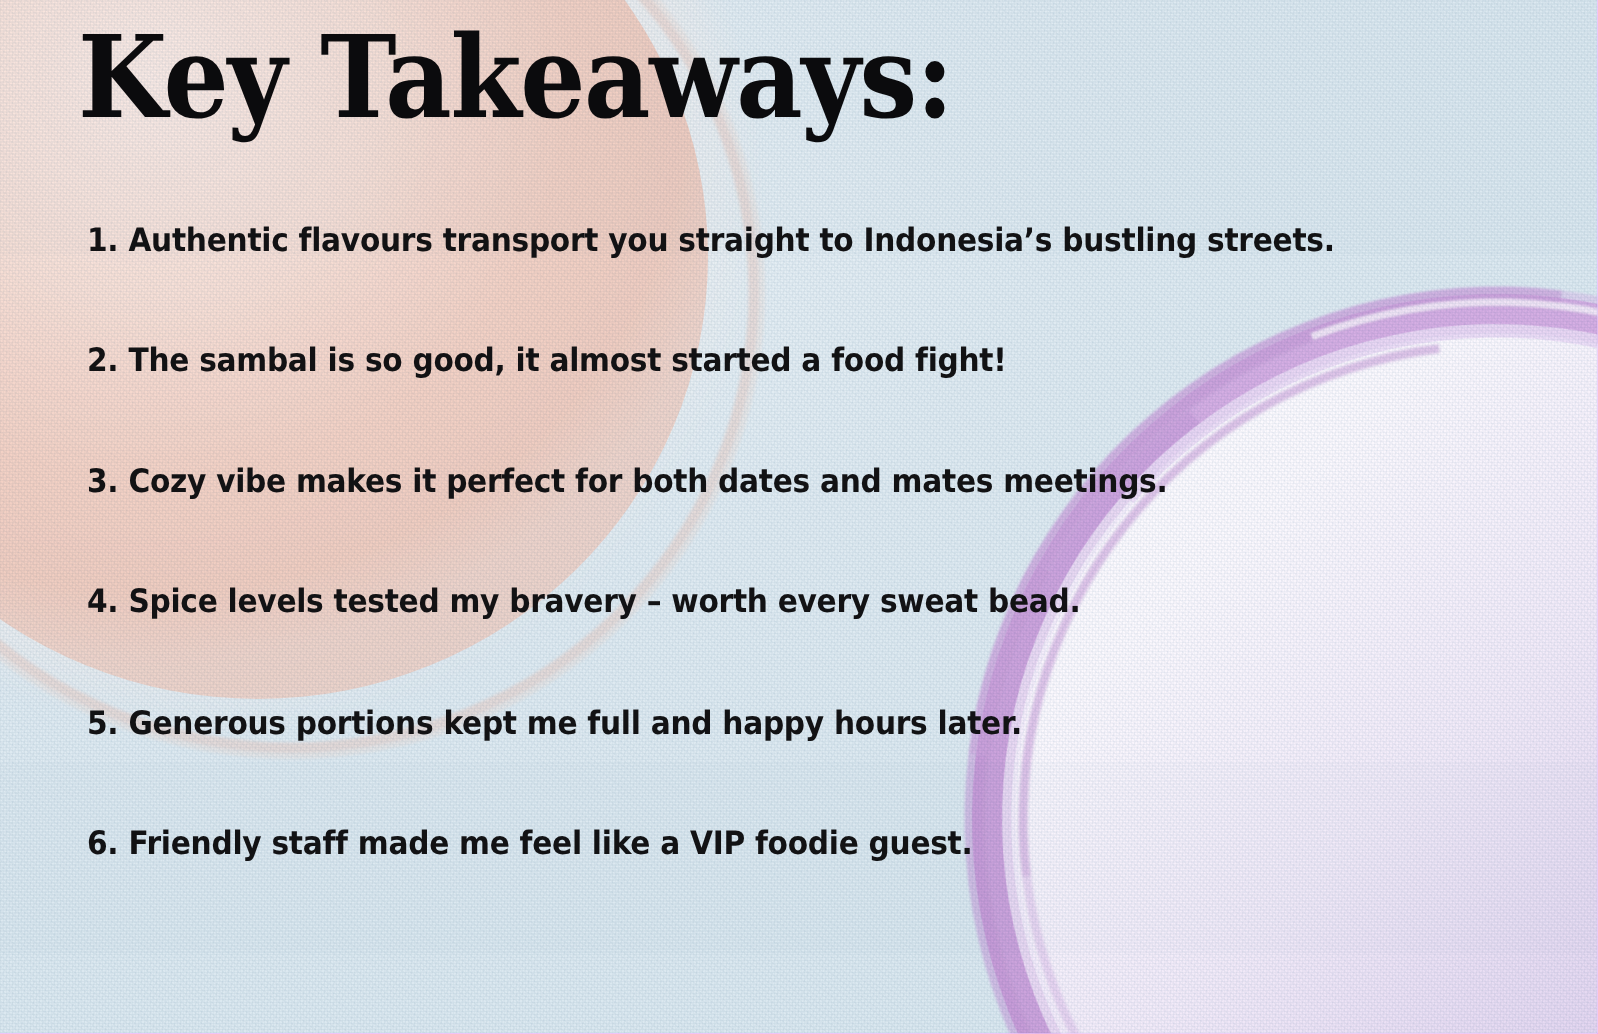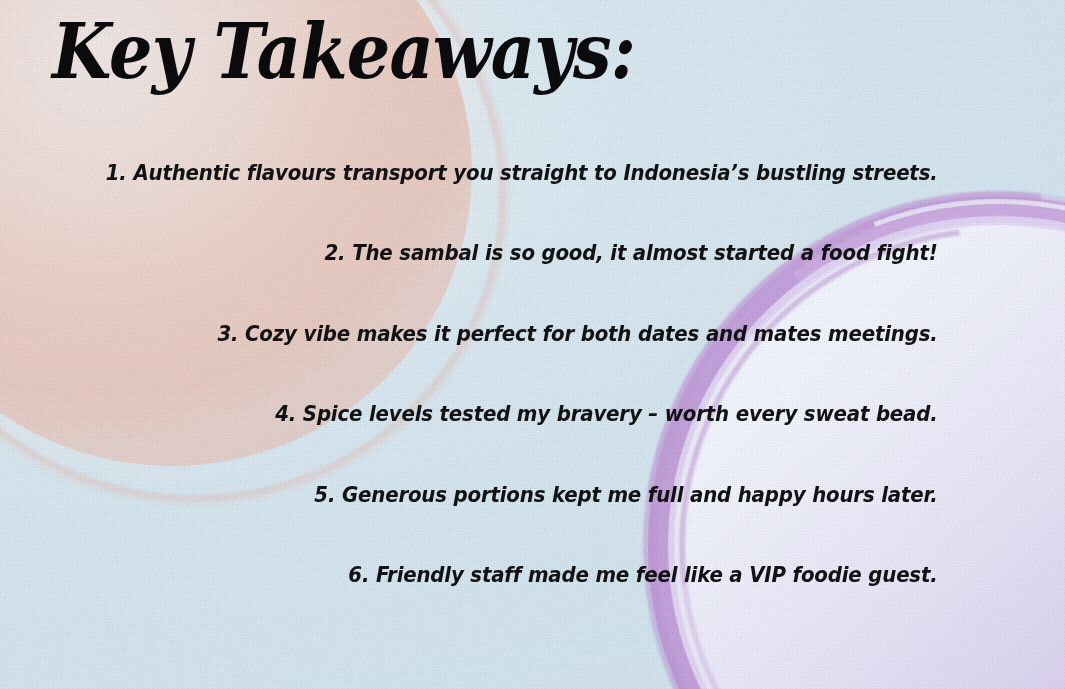--- a/index.html
+++ b/index.html
@@ -7,21 +7,20 @@
     padding: 0;
     background: #ffffff;
   }
   #canvas {
     position: relative;
     width: 1065px;
     height: 689px;
     overflow: hidden;
     background: #d946ef;
     font-family: "Liberation Sans", sans-serif;
-    font-style: italic;
   }
 
   
   .bg-base {
     position: absolute;
     inset: 0;
     background:
       radial-gradient(120% 100% at 12% 18%, #eef4f7 0%, #dfeaf1 45%, #d9e7ef 100%);
   }
 
@@ -179,24 +178,23 @@
     color: #0b0b0d;
     transform: scaleX(.9);
     transform-origin: left top;
     white-space: nowrap;
   }
   .takeaway-list {
     position: absolute;
     left: 58px;
     top: 150px;
     right: 40px;
-    margin: 12px;
+    margin: 0;
     padding: 0;
     list-style: none;
-    text-align: right;
   }
   .takeaway-item {
     font-family: "DejaVu Sans", "Liberation Sans", sans-serif;
     font-weight: 700;
     font-size: 21.5px;
     line-height: 1;
     letter-spacing: -.2px;
     color: #121214;
     height: 80.4px;
     white-space: nowrap;

